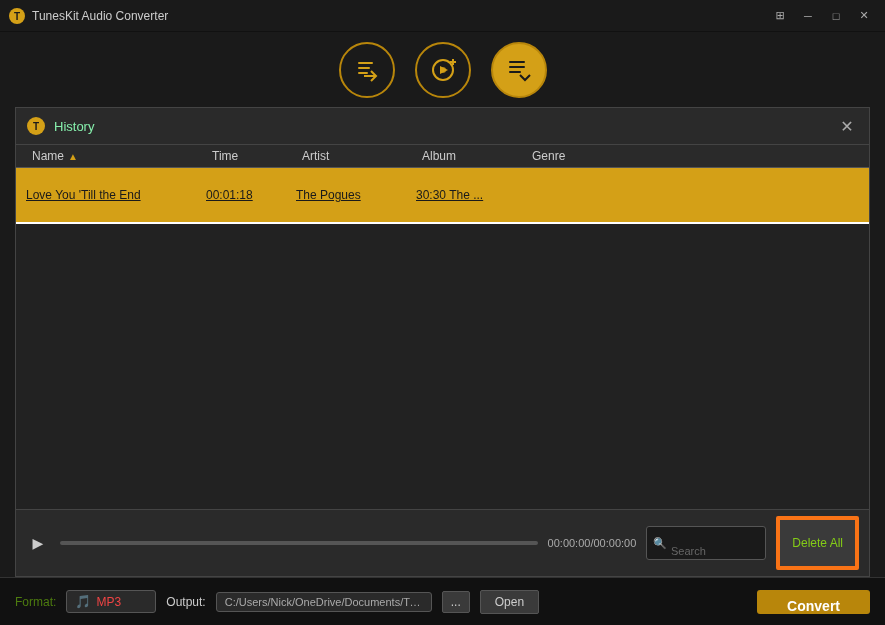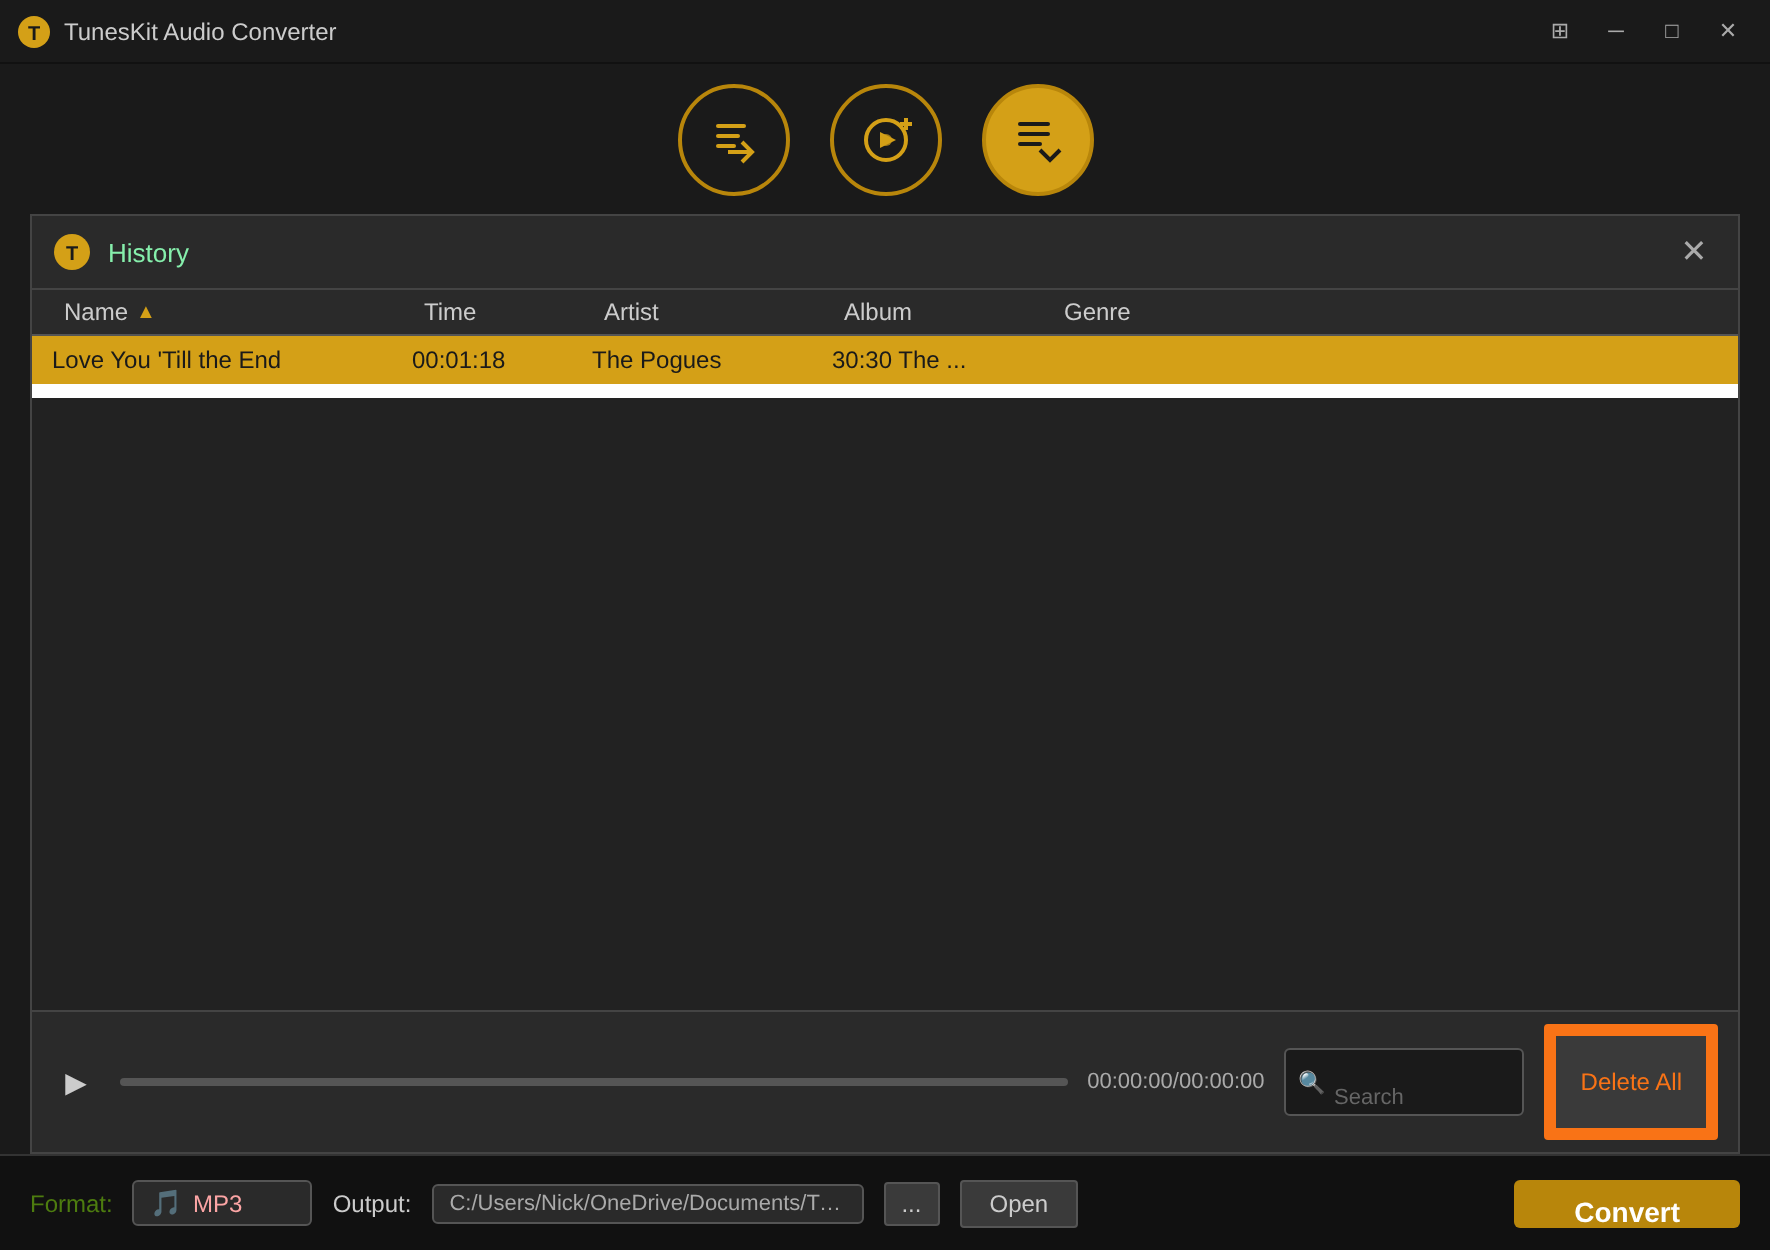--- a/index.html
+++ b/index.html
@@ -148,22 +148,23 @@
 
     
     .table-body {
       flex: 1;
       overflow-y: auto;
       background: #222;
     }
     .table-row {
       display: grid;
       grid-template-columns: 180px 90px 120px 110px 1fr;
-      padding: 5px 10px;
-      border-bottom: 7px solid #ffffff;
+      padding: 20px 10px;
+      border-bottom: 2px solid #ffffff;
+      text-decoration: underline;
     }
     .table-row.selected {
       background: #d4a017;
       color: #1a1a1a;
     }
     .table-row.selected .cell {
       color: #1a1a1a;
     }
     .cell {
       font-size: 12px;
@@ -230,22 +231,22 @@
       border: none;
       outline: none;
       color: #ccc;
       font-size: 11px;
       width: 85px;
       margin-top: 16px;
     }
     .search-input::placeholder { color: #666; }
     .delete-all-btn {
       background: #3a3a3a;
-      border: 6px solid #f97316;
-      color: #f97316;
+      border: 4px solid #f97316;
+      color: #84cc16;
       font-size: 12px;
       padding: 16px 12px;
       cursor: pointer;
       border-radius: 2px;
     }
 
     
     .bottom-bar {
       height: 48px;
       background: #111;
@@ -269,21 +270,21 @@
       gap: 5px;
       cursor: pointer;
       min-width: 90px;
     }
     .format-icon {
       color: #d4a017;
       font-size: 13px;
     }
     .format-text {
       font-size: 12px;
-      color: #fca5a5;
+      color: #ef4444;
       text-align: right;
     }
     .output-label {
       font-size: 12px;
       color: #ccc;
     }
     .output-path {
       background: #2a2a2a;
       border: 1px solid #555;
       border-radius: 3px;

